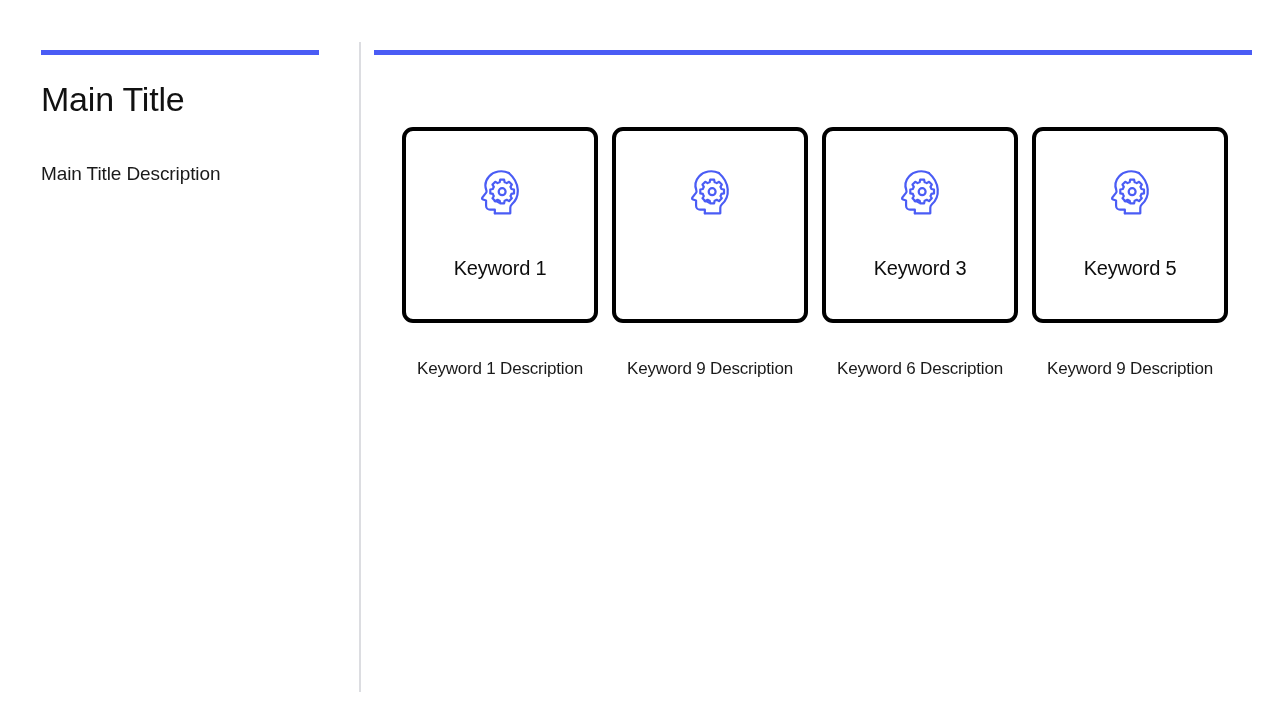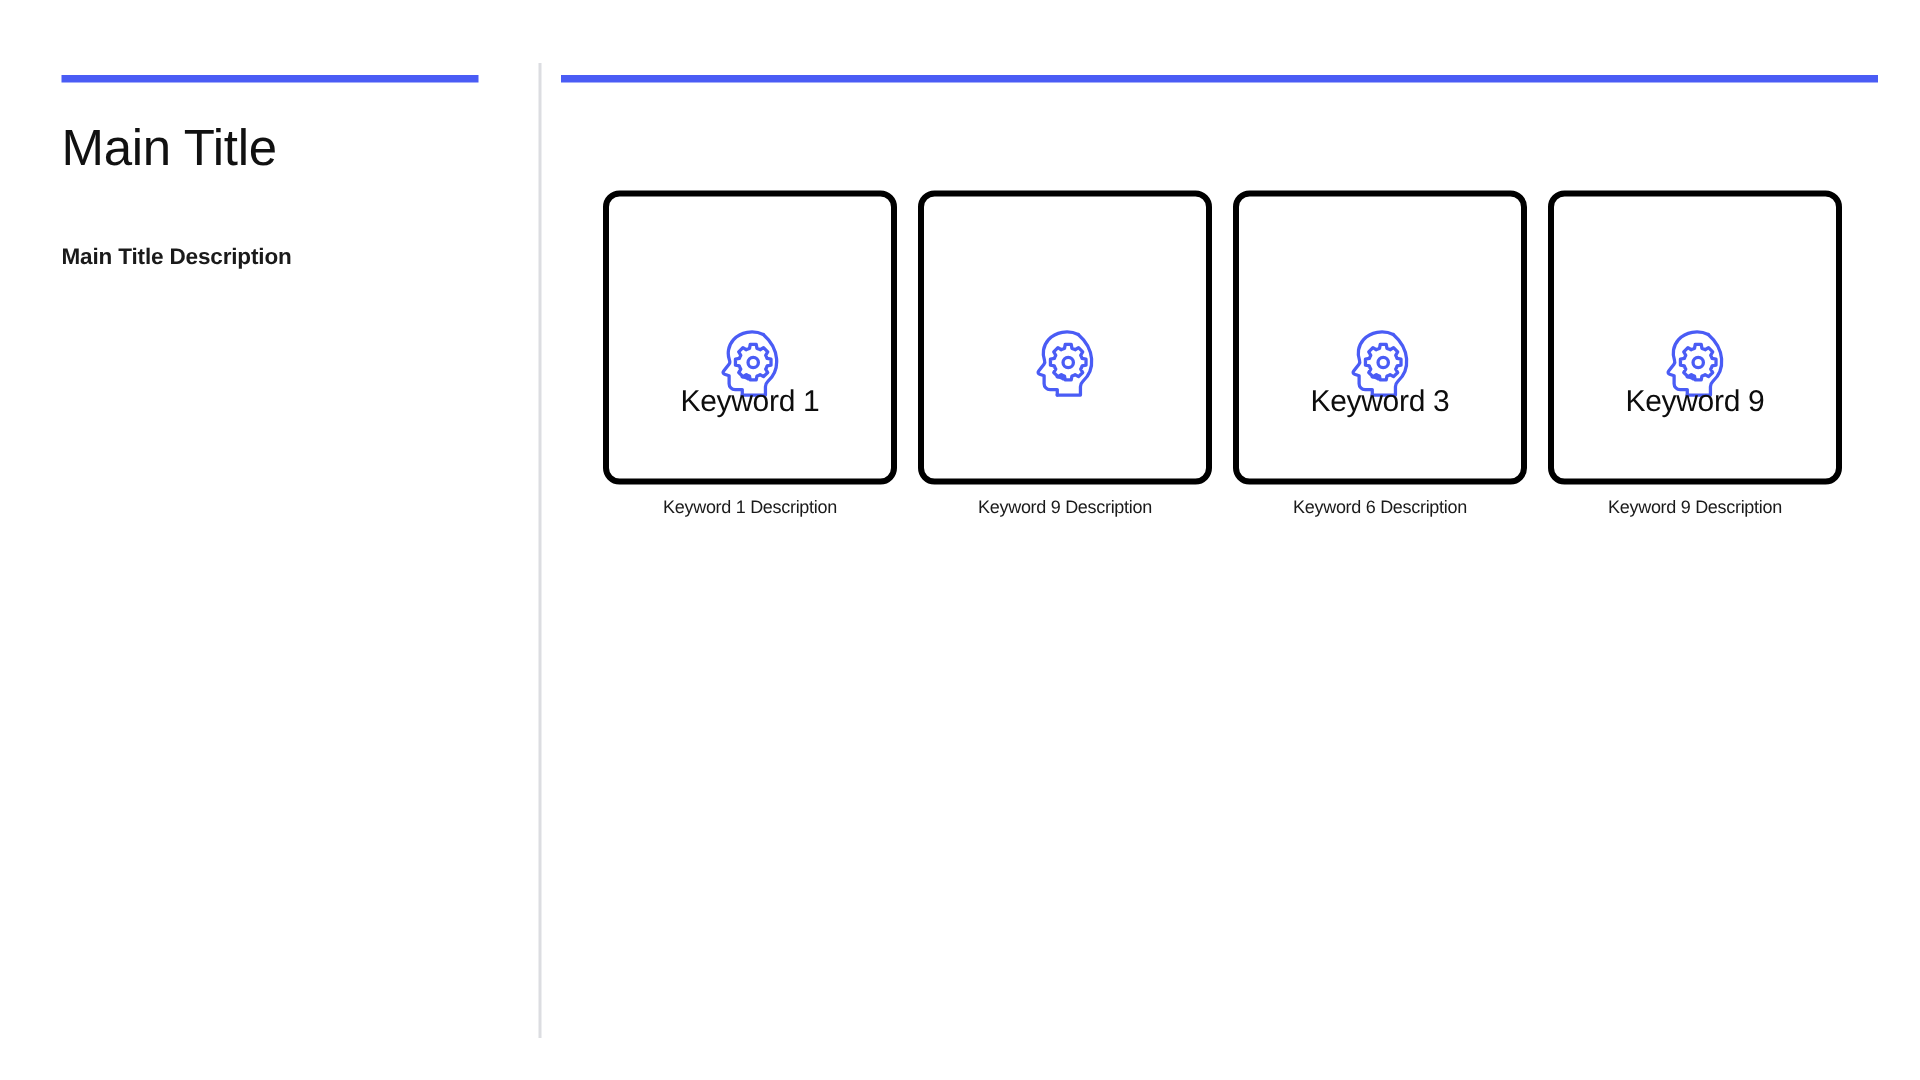--- a/index.html
+++ b/index.html
@@ -41,22 +41,22 @@
     margin-top: 25px;
     font-size: 34px;
     font-weight: 400;
     line-height: 1.15;
     color: #111111;
     letter-spacing: -0.2px;
   }
 
   .main-desc {
     margin-top: 44px;
-    font-size: 15px;
-    font-weight: 700;
+    font-size: 19px;
+    font-weight: 400;
     color: #1a1a1a;
     letter-spacing: -0.1px;
   }
 
   
   .divider {
     position: absolute;
     left: 359px;
     top: 42px;
     width: 2px;
@@ -97,21 +97,20 @@
   .card {
     width: 196px;
     height: 196px;
     border: 4px solid #000000;
     border-radius: 11px;
     background: #ffffff;
     display: flex;
     flex-direction: column;
     align-items: center;
     position: relative;
-    justify-content: center;
   }
 
   .card-icon {
     margin-top: 34px;
     width: 54px;
     height: 54px;
     display: block;
   }
 
   .card-label {
@@ -120,22 +119,22 @@
     left: 0;
     right: 0;
     text-align: center;
     font-size: 20px;
     font-weight: 400;
     color: #0d0d0d;
     letter-spacing: -0.2px;
   }
 
   .card-desc {
-    margin-top: 8px;
-    font-size: 12px;
+    margin-top: 36px;
+    font-size: 17px;
     font-weight: 400;
     color: #1a1a1a;
     text-align: right;
     letter-spacing: -0.2px;
     white-space: nowrap;
   }
 </style>
 </head>
 <body>
 
@@ -198,20 +197,20 @@
 
     <div class="card-col">
       <div class="card">
         <svg class="card-icon" viewBox="0 0 64 64" fill="none">
           <path d="M42.5 9.5C34.5 5.5 24.5 7.5 19 13.5c-4.5 5-5 11.5-3.2 16.3 0.5 1.4 0.3 2.3-0.4 3.2l-4.2 5.3c-0.8 1-0.5 2.2 0.7 2.6l3.6 1.2v6.2c0 2.6 2.1 4.7 4.7 4.7h5.7v4.3" stroke="#4a5cf5" stroke-width="2.6" stroke-linecap="round" stroke-linejoin="round"></path>
           <path d="M25.8 57.3h18.4v-6.6c0-1.6 0.7-3.1 1.9-4.2 10.2-9.2 9.4-25.6-3.6-37" stroke="#4a5cf5" stroke-width="2.6" stroke-linecap="round" stroke-linejoin="round"></path>
           <path d="M25.8 42.9c2.2 0 3.6 0.6 4.7 1.6" stroke="#4a5cf5" stroke-width="2.6" stroke-linecap="round" stroke-linejoin="round"></path>
           <path d="M36.9 17.3l0.6 3.1c0.9 0.27 1.74 0.63 2.5 1.1l2.7-1.6 3.3 3.3-1.6 2.7c0.47 0.76 0.83 1.6 1.1 2.5l3.1 0.6v4.7l-3.1 0.6c-0.27 0.9-0.63 1.74-1.1 2.5l1.6 2.7-3.3 3.3-2.7-1.6c-0.76 0.47-1.6 0.83-2.5 1.1l-0.6 3.1h-4.7l-0.6-3.1c-0.9-0.27-1.74-0.63-2.5-1.1l-2.7 1.6-3.3-3.3 1.6-2.7c-0.47-0.76-0.83-1.6-1.1-2.5l-3.1-0.6v-4.7l3.1-0.6c0.27-0.9 0.63-1.74 1.1-2.5l-1.6-2.7 3.3-3.3 2.7 1.6c0.76-0.47 1.6-0.83 2.5-1.1l0.6-3.1z" stroke="#4a5cf5" stroke-width="2.6" stroke-linejoin="round"></path>
           <circle cx="34.55" cy="31.6" r="4.1" stroke="#4a5cf5" stroke-width="2.6"></circle>
         </svg>
-        <div class="card-label">Keyword 9</div>
+        <div class="card-label">Keyword 5</div>
       </div>
       <div class="card-desc">Keyword 9 Description</div>
     </div>
 
   </div>
 
 </div>
 
 </body></html>

